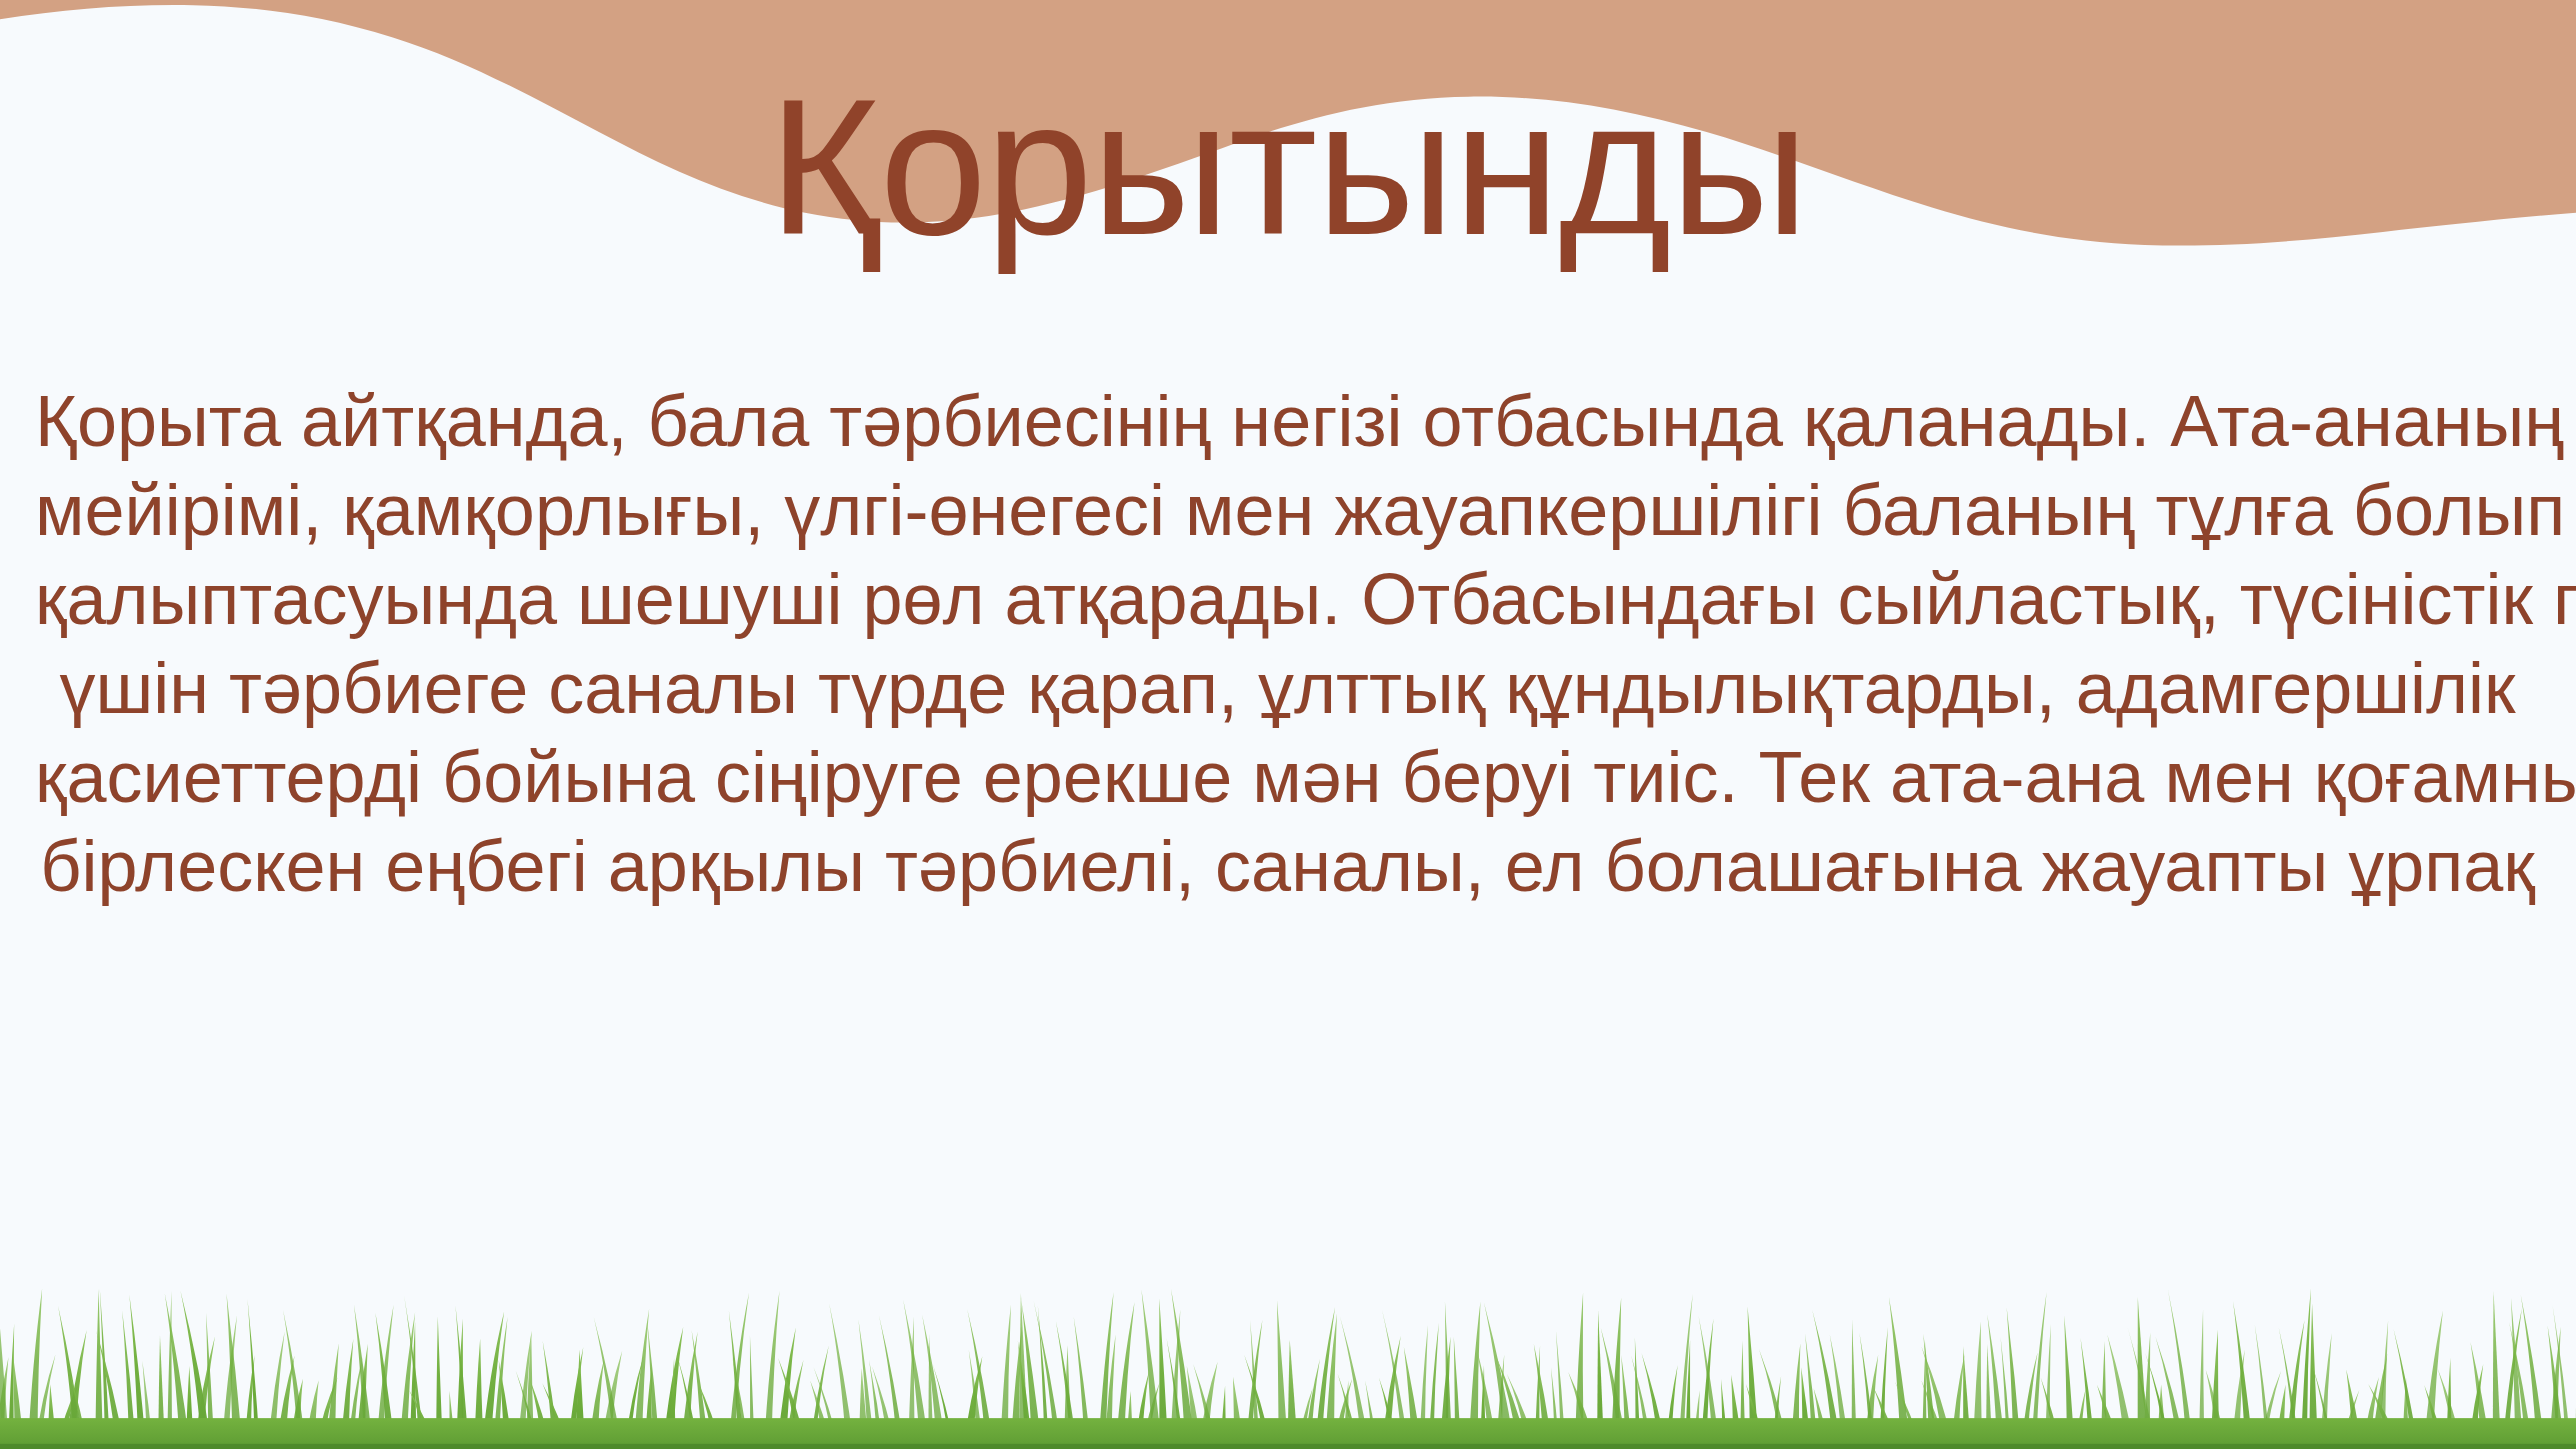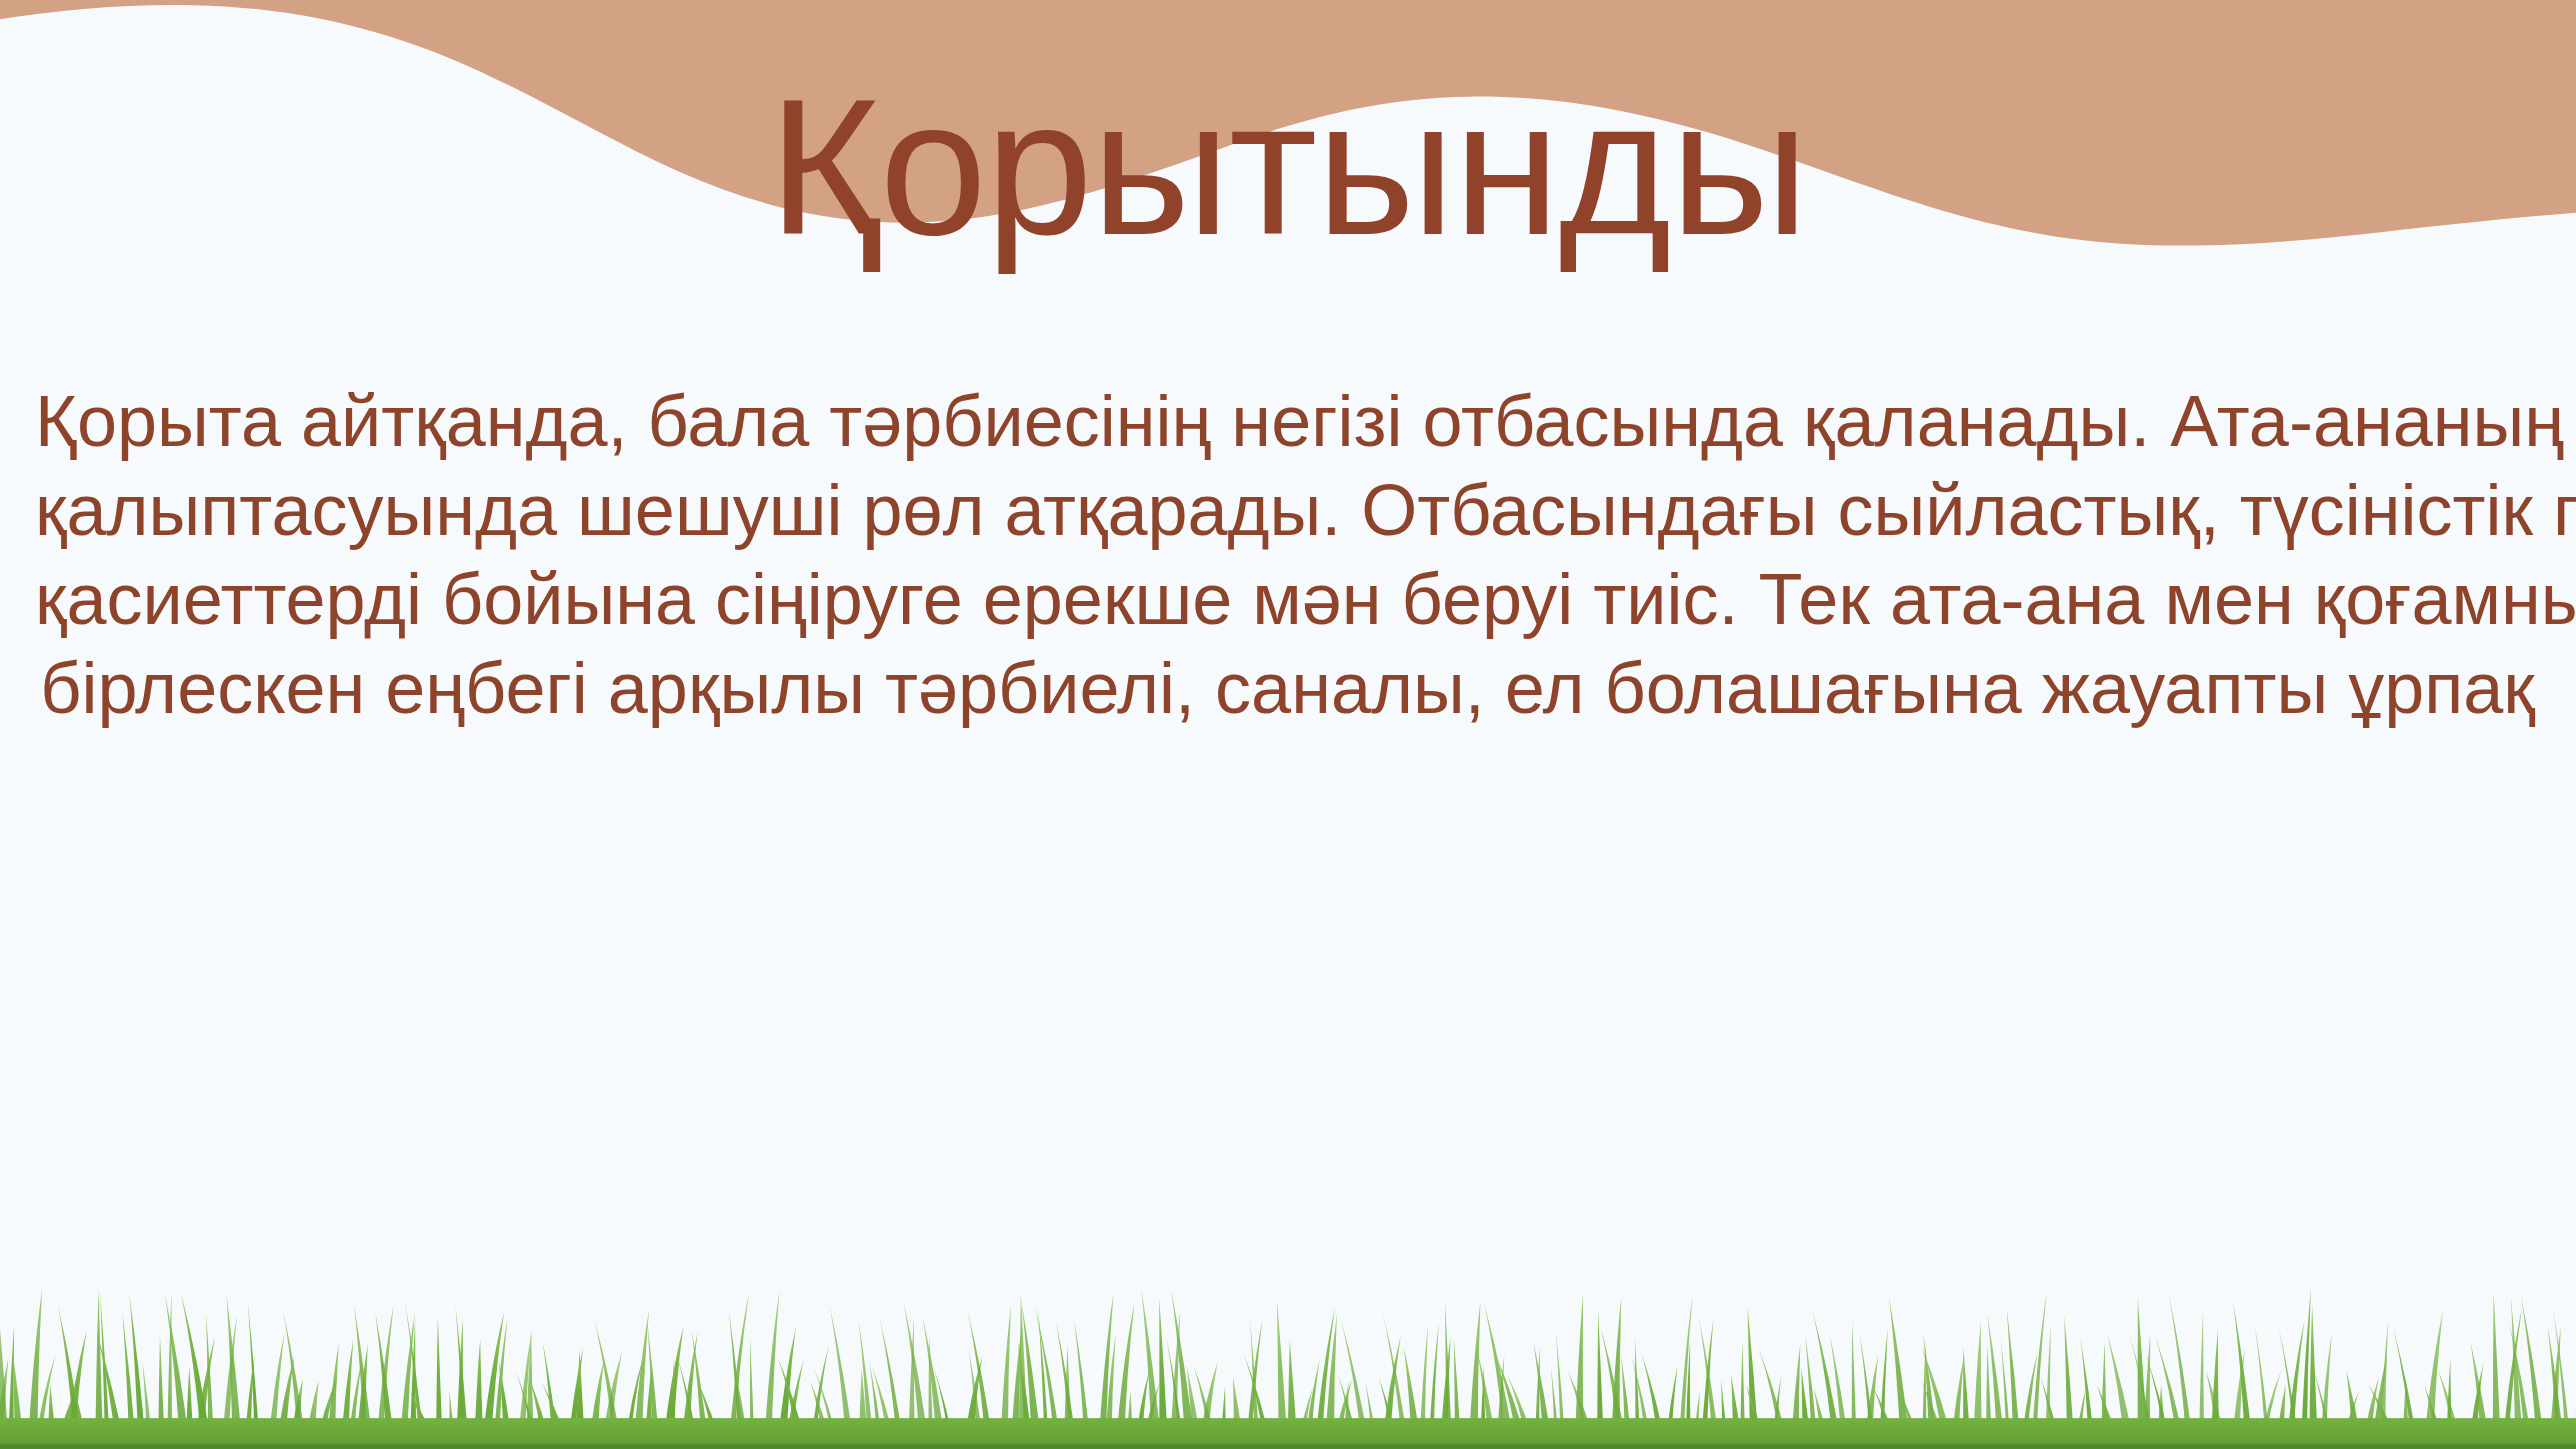--- a/index.html
+++ b/index.html
@@ -85,21 +85,23 @@
              C 1130,306 1030,258 930,205
              C 820,147 720,92 610,58
              C 500,24 400,10 300,8
              C 200,6 100,14 0,30 Z" fill="#d3a183"></path>
   </svg>
 
   <div class="title">Қорытынды</div>
 
   <div class="body-block">
     <div class="body-line">Қорыта айтқанда, бала тәрбиесінің негізі отбасында қаланады. Ата-ананың</div>
+    <div class="body-line">мейірімі, қамқорлығы, үлгі-өнегесі мен жауапкершілігі баланың тұлға болып</div>
     <div class="body-line">қалыптасуында шешуші рөл атқарады. Отбасындағы сыйластық, түсіністік пен</div>
+    <div class="body-line">үшін тәрбиеге саналы түрде қарап, ұлттық құндылықтарды, адамгершілік</div>
     <div class="body-line">қасиеттерді бойына сіңіруге ерекше мән беруі тиіс. Тек ата-ана мен қоғамның</div>
     <div class="body-line">бірлескен еңбегі арқылы тәрбиелі, саналы, ел болашағына жауапты ұрпақ</div>
   </div>
 
   <svg class="grass" viewBox="0 0 4000 300" preserveAspectRatio="none" xmlns="http://www.w3.org/2000/svg">
     <defs>
       <linearGradient id="bladeGrad" x1="0" y1="1" x2="0" y2="0">
         <stop offset="0%" stop-color="#63a336"></stop>
         <stop offset="55%" stop-color="#6fae3c"></stop>
         <stop offset="100%" stop-color="#8cc35a"></stop>

